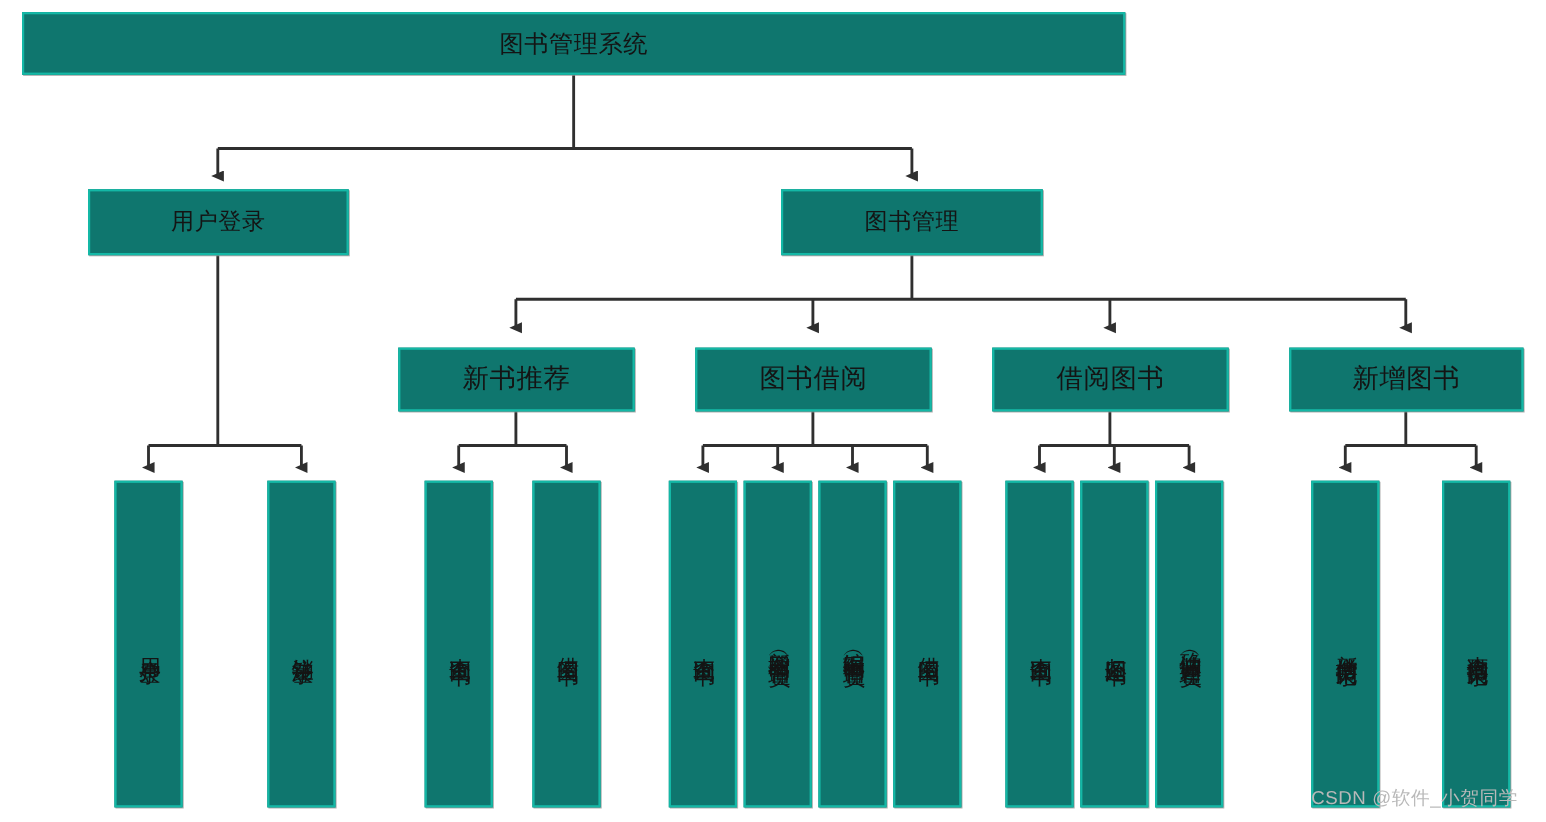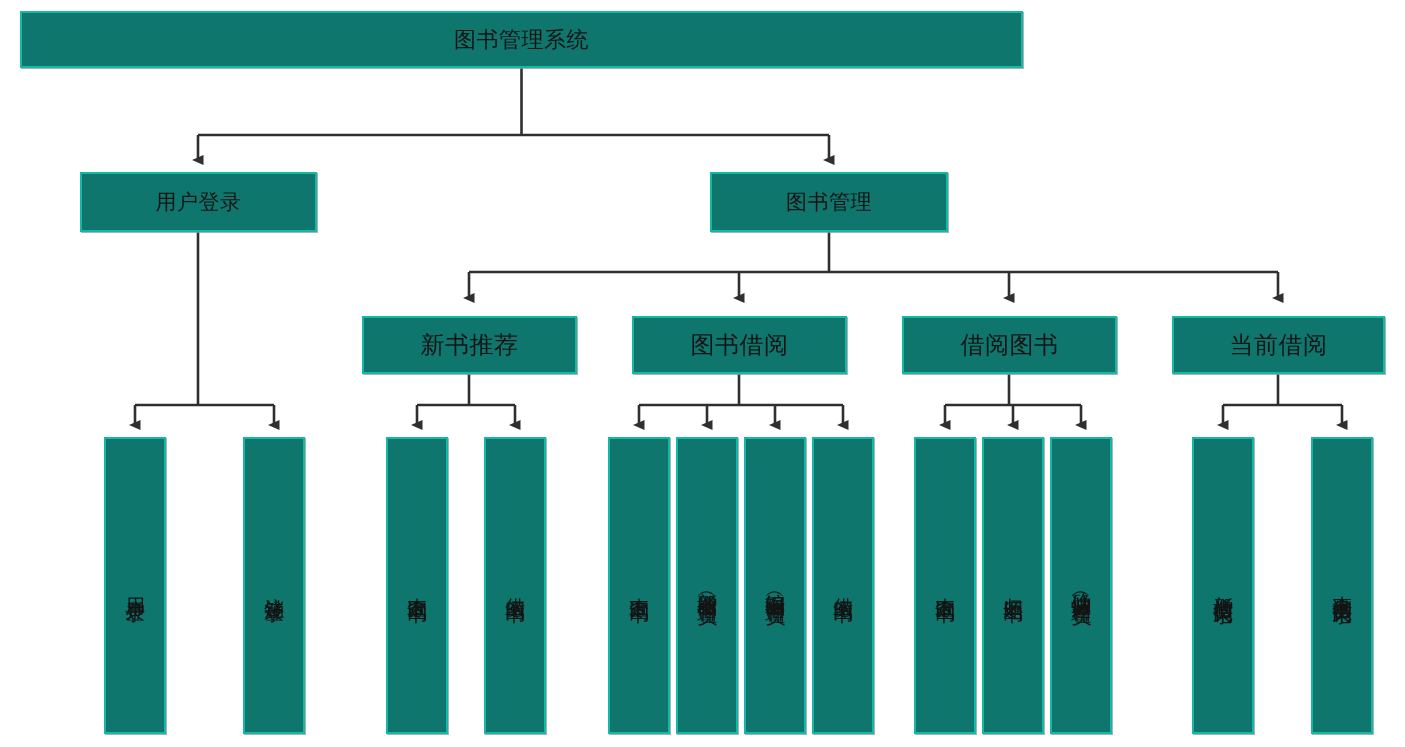--- a/index.html
+++ b/index.html
@@ -145,21 +145,21 @@
 
   <div class="node section" style="left:632px; top:316px; width:215px; height:58px;">
     <span class="node-label">图书借阅</span>
   </div>
 
   <div class="node section" style="left:902px; top:316px; width:215px; height:58px;">
     <span class="node-label">借阅图书</span>
   </div>
 
   <div class="node section" style="left:1172px; top:316px; width:213px; height:58px;">
-    <span class="node-label">当前借阅</span>
+    <span class="node-label">新增图书</span>
   </div>
 
   <div class="node leaf" style="left:104px; top:437px; width:62px; height:297px;">
     <span class="node-label">用户登录</span>
   </div>
 
   <div class="node leaf" style="left:243px; top:437px; width:62px; height:297px;">
     <span class="node-label">注销登录</span>
   </div>
 
@@ -200,14 +200,15 @@
   </div>
 
   <div class="node leaf" style="left:1192px; top:437px; width:62px; height:297px;">
     <span class="node-label">新增借阅记录</span>
   </div>
 
   <div class="node leaf" style="left:1311px; top:437px; width:62px; height:297px;">
     <span class="node-label">查询借阅记录</span>
   </div>
 
+  <div class="watermark" style="left:1192px; top:714px;">CSDN @软件_小贺同学</div>
 
 </div>
 
 </body></html>

